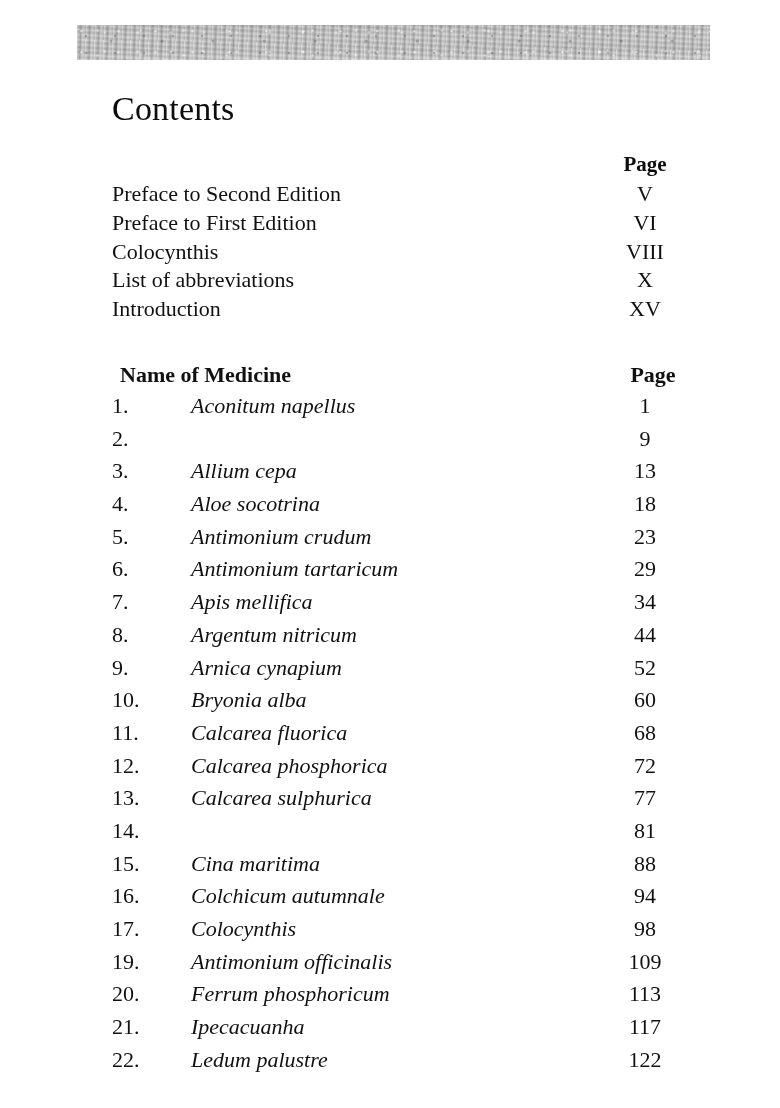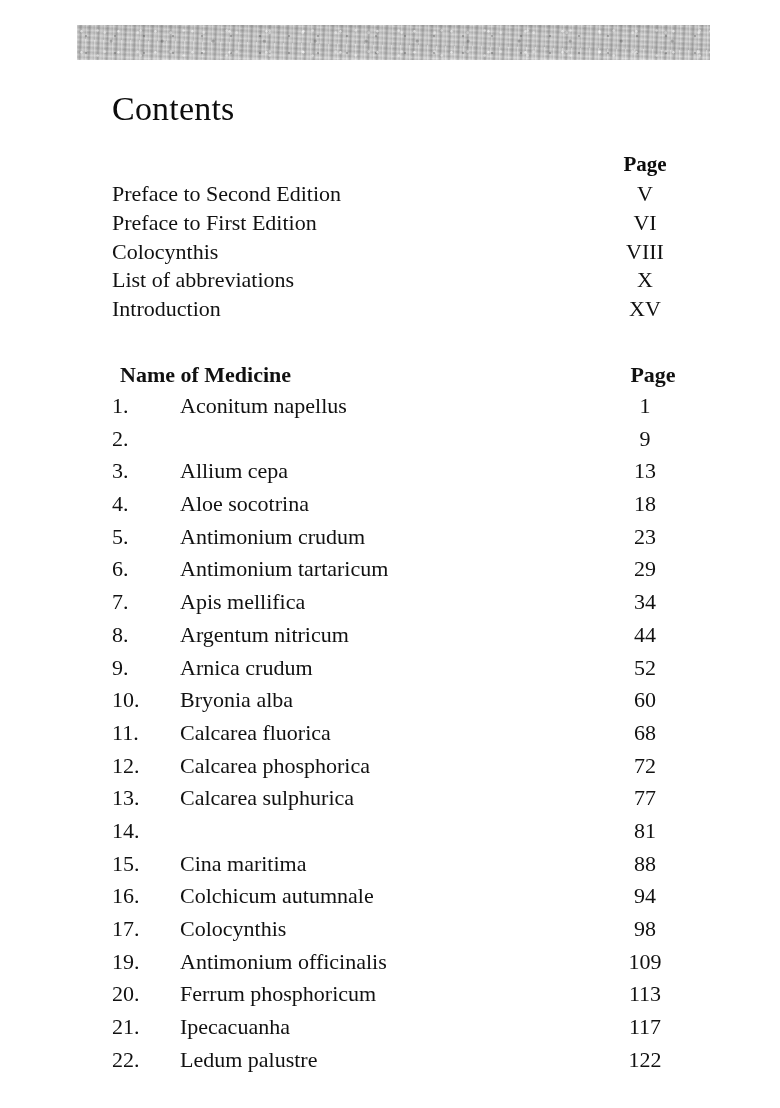--- a/index.html
+++ b/index.html
@@ -105,21 +105,22 @@
     position: absolute;
     left: 112px;
     width: 62px;
     text-align: left;
   }
   .row .label {
     position: absolute;
     left: 112px;
   }
   .row.numbered .label {
-    left: 180px;
+    left: 191px;
+    font-style: italic;
   }
   .row .pg {
     position: absolute;
     left: 600px;
     width: 90px;
     text-align: center;
   }
 
   
   .section-head {
@@ -221,21 +222,21 @@
         <span class="label">Apis mellifica</span>
         <span class="pg">34</span>
       </div>
       <div class="row numbered">
         <span class="num">8.</span>
         <span class="label">Argentum nitricum</span>
         <span class="pg">44</span>
       </div>
       <div class="row numbered">
         <span class="num">9.</span>
-        <span class="label">Arnica crudum</span>
+        <span class="label">Arnica cynapium</span>
         <span class="pg">52</span>
       </div>
       <div class="row numbered">
         <span class="num">10.</span>
         <span class="label">Bryonia alba</span>
         <span class="pg">60</span>
       </div>
       <div class="row numbered">
         <span class="num">11.</span>
         <span class="label">Calcarea fluorica</span>

